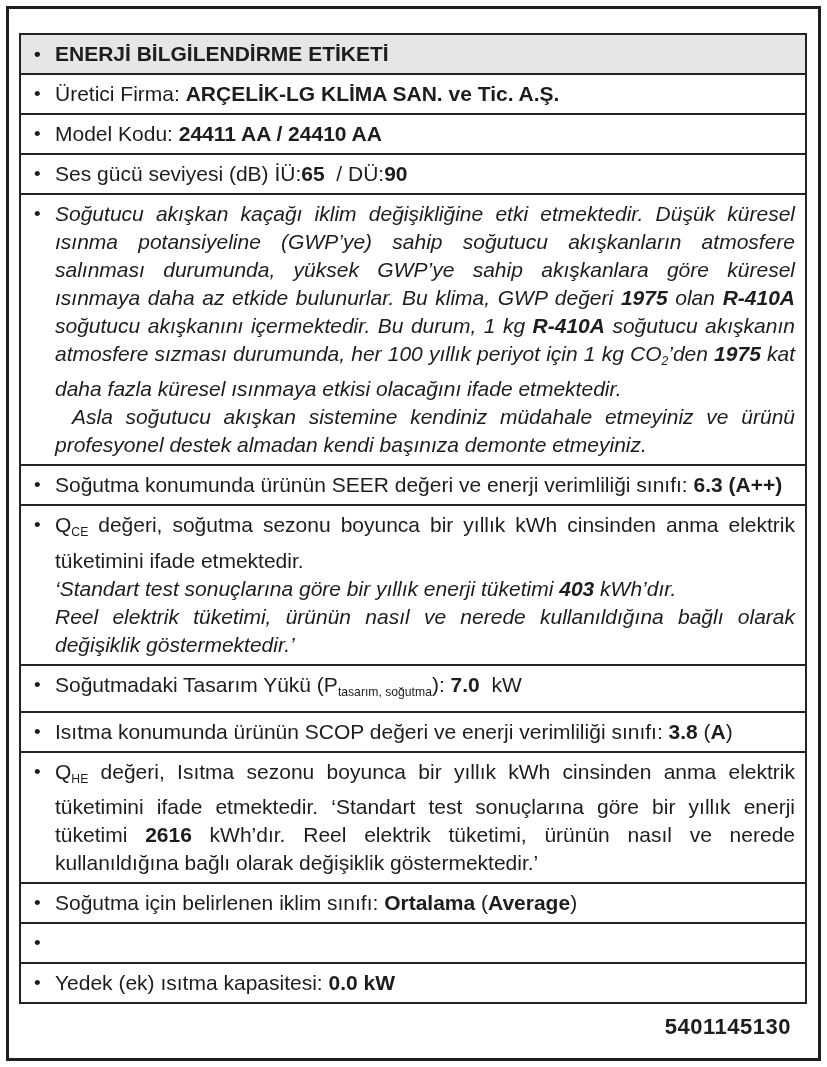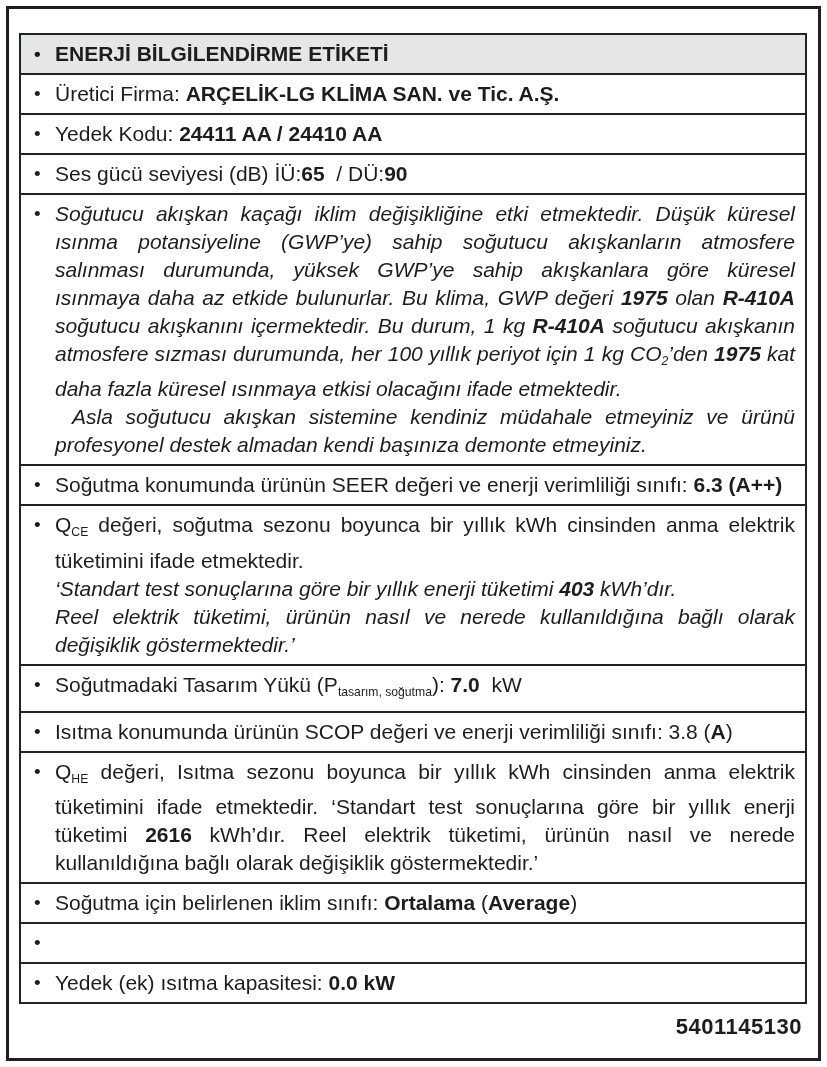--- a/index.html
+++ b/index.html
@@ -19,21 +19,21 @@
   }
   .row:last-child{border-bottom:none;}
   .row--header{background:#e5e6e8;font-weight:bold;}
   .bullet{flex:0 0 21px;width:21px;line-height:28px;font-size:19px;}
   .cell{flex:1;min-width:0;}
   .cell p{margin:0;font-size:21px;line-height:28px;}
   .just{text-align:justify;}
   .indent{text-indent:17px;}
   .sub{font-size:0.58em;vertical-align:-0.35em;}
   .code{
-    position:absolute;right:25px;top:1014px;
+    position:absolute;right:36px;top:1014px;
     font-size:22px;font-weight:bold;letter-spacing:0.5px;
   }
 </style>
 </head>
 <body>
 
 <div class="page">
   <div class="frame"></div>
 
   <div class="label-table">
@@ -48,21 +48,21 @@
     <div class="row">
       <span class="bullet">•</span>
       <div class="cell">
         <p><span>Üretici Firma: </span><span style="font-weight: bold;">ARÇELİK-LG KLİMA SAN. ve Tic. A.Ş.</span></p>
       </div>
     </div>
 
     <div class="row">
       <span class="bullet">•</span>
       <div class="cell">
-        <p><span>Yedek Kodu: </span><span style="font-weight: bold;">24411 AA / 24410 AA</span></p>
+        <p><span>Model Kodu: </span><span style="font-weight: bold;">24411 AA / 24410 AA</span></p>
       </div>
     </div>
 
     <div class="row">
       <span class="bullet">•</span>
       <div class="cell">
         <p><span>Ses gücü seviyesi (dB) İÜ:</span><span style="font-weight: bold; margin-top: 31px;">65</span><span>&nbsp; / DÜ:</span><span style="font-weight: bold;">90</span></p>
       </div>
     </div>
 
@@ -93,21 +93,21 @@
     <div class="row">
       <span class="bullet">•</span>
       <div class="cell">
         <p><span>Soğutmadaki Tasarım Yükü (P</span><span class="sub">tasarım, soğutma</span><span>): </span><span style="font-weight: bold;">7.0</span><span>&nbsp; kW</span></p>
       </div>
     </div>
 
     <div class="row">
       <span class="bullet">•</span>
       <div class="cell">
-        <p><span>Isıtma konumunda ürünün SCOP değeri ve enerji verimliliği sınıfı: </span><span style="font-weight: normal;">3.8</span><span> (</span><span style="font-weight: bold;">A</span><span>)</span></p>
+        <p><span>Isıtma konumunda ürünün SCOP değeri ve enerji verimliliği sınıfı: </span><span style="font-weight: bold;">3.8</span><span> (</span><span style="font-weight: bold;">A</span><span>)</span></p>
       </div>
     </div>
 
     <div class="row">
       <span class="bullet">•</span>
       <div class="cell">
         <p class="just"><span>Q</span><span class="sub">HE</span><span> değeri, Isıtma sezonu boyunca bir yıllık kWh cinsinden anma elektrik tüketimini ifade etmektedir. ‘Standart test sonuçlarına göre bir yıllık enerji tüketimi </span><span style="font-weight: bold;">2616</span><span> kWh’dır. Reel elektrik tüketimi, ürünün nasıl ve nerede kullanıldığına bağlı olarak değişiklik göstermektedir.’</span></p>
       </div>
     </div>
 

